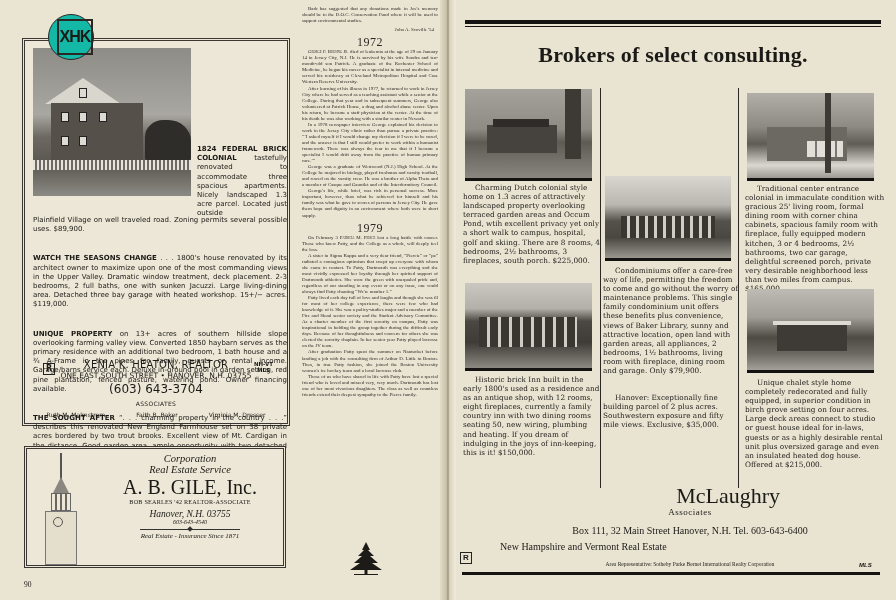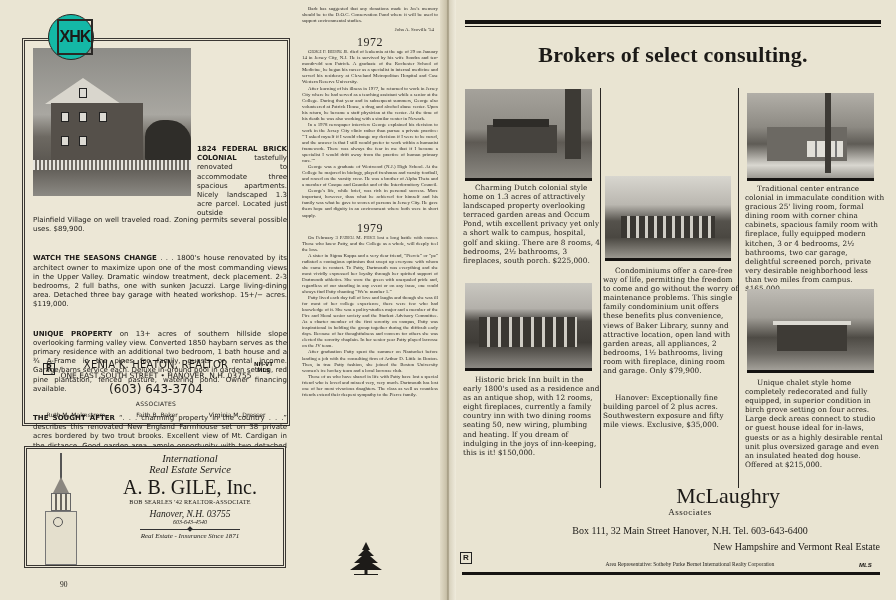--- a/index.html
+++ b/index.html
@@ -47,21 +47,21 @@
   .steeple .clock { position: absolute; left: 12px; top: 64px; width: 10px; height: 10px; border: 1px solid #555; border-radius: 50%; }
   .gile-text { position: absolute; left: 70px; top: 4px; width: 186px; text-align: center; font-family: "Liberation Serif", serif; }
   .g-prof { font-style: italic; font-size: 10.5px; line-height: 11px; }
   .g-name { font-size: 20px; line-height: 22px; margin-top: 1px; }
   .g-bob { font-size: 6.2px; letter-spacing: 0.2px; }
   .g-han { font-style: italic; font-size: 9.5px; margin-top: 4px; }
   .g-tel { font-style: italic; font-size: 6px; }
   .g-rule { margin: 4px auto 2px; width: 100px; height: 1px; background: #333; position: relative; }
   .g-rule::after { content: ""; position: absolute; left: 48px; top: -2px; width: 4px; height: 4px; background: #333; transform: rotate(45deg); }
   .g-since { font-style: italic; font-size: 7px; font-family: Liberation Serif, serif; }
-  .page-num { position: absolute; left: 24px; top: 580px; font-size: 7.5px; margin-left: 36px; }
+  .page-num { position: absolute; left: 24px; top: 580px; font-size: 7.5px; }
 
   
   .obit { position: absolute; left: 302px; top: 6px; width: 136px; font-size: 4.9px; line-height: 6.05px; text-align: justify; color: #2a2724; }
   .obit p { text-indent: 6px; }
   .obit .sig { text-align: right; margin: 3px 4px 2px 0; text-indent: 0; }
   .obit h3 { font-size: 12px; font-weight: normal; text-align: center; margin: 6px 0 4px; letter-spacing: 0.5px; }
   .sc { font-variant: small-caps; }
   .pine { position: absolute; left: 348px; top: 542px; width: 36px; height: 34px; }
 
   
@@ -70,21 +70,21 @@
   .headline { position: absolute; left: 465px; top: 42px; width: 416px; text-align: center; font-size: 22px; font-weight: bold; letter-spacing: 0.2px; }
   .vline { position: absolute; width: 1px; background: #2a2724; }
   .photo { position: absolute; background: #7b7872; overflow: hidden; border-bottom: 3px solid #151311; }
   .ptext { position: absolute; font-family: "DejaVu Serif", serif; font-size: 7.3px; line-height: 9.1px; color: #1d1b18; }
   .ptext::first-line { }
   .indent { text-indent: 12px; }
 
   .mcl-name { position: absolute; left: 600px; top: 484px; width: 180px; text-align: right; font-size: 22px; line-height: 24px; }
   .mcl-assoc { position: absolute; left: 600px; top: 507px; width: 180px; text-align: center; font-size: 9px; letter-spacing: 0.5px; }
   .mcl-addr { position: absolute; left: 500px; top: 525px; width: 380px; text-align: center; font-size: 10px; }
-  .mcl-tag { position: absolute; left: 500px; top: 541px; width: 380px; text-align: right; font-size: 10px; }
+  .mcl-tag { position: absolute; left: 500px; top: 541px; width: 380px; text-align: left; font-size: 10px; }
   .mcl-rep { position: absolute; left: 500px; top: 561px; width: 380px; text-align: center; font-size: 5.5px; }
   .mcl-realtor { position: absolute; left: 460px; top: 552px; width: 12px; height: 12px; border: 1.5px solid #222; font-family: "Liberation Sans", sans-serif; font-size: 8px; line-height: 9px; font-weight: bold; text-align: center; }
   .mcl-mls { position: absolute; left: 859px; top: 562px; font-family: "Liberation Sans", sans-serif; font-size: 6px; font-style: italic; font-weight: bold; }
   .bottom-rule { position: absolute; left: 462px; top: 572px; width: 418px; height: 3px; background: #161412; }
 </style>
 </head>
 <body>
 
 <div class="page page-left">
 
@@ -134,21 +134,21 @@
 
   <div class="gile">
     <div class="steeple">
       <div class="spire"></div>
         <div class="cone"></div>
         <div class="belfry"></div>
         <div class="tower"></div>
         <div class="clock"></div>
     </div>
     <div class="gile-text">
-      <div class="g-prof">International</div>
+      <div class="g-prof">Corporation</div>
       <div class="g-prof">Real Estate Service</div>
       <div class="g-name">A. B. GILE, Inc.</div>
       <div class="g-bob">BOB SEARLES '42 REALTOR-ASSOCIATE</div>
       <div class="g-han">Hanover, N.H. 03755</div>
       <div class="g-tel">603-643-4540</div>
       <div class="g-rule"></div>
       <div class="g-since">Real Estate - Insurance Since 1871</div>
     </div>
   </div>
 

